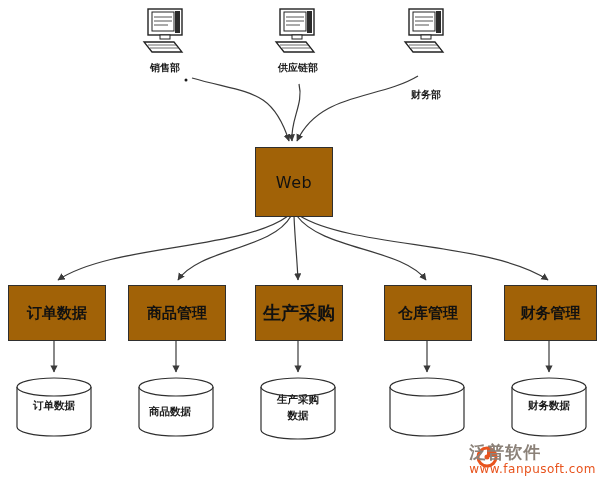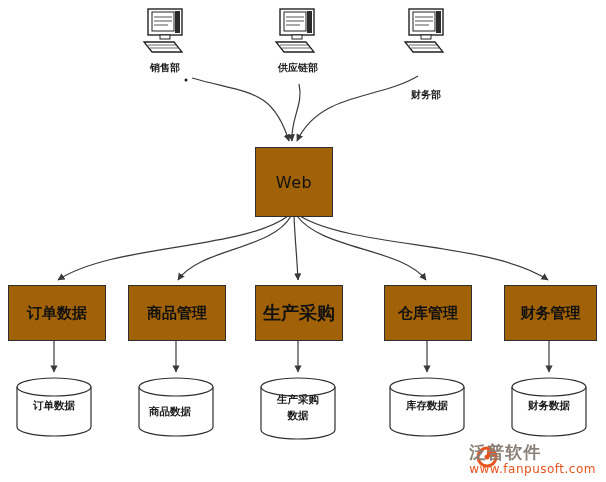--- a/index.html
+++ b/index.html
@@ -128,21 +128,20 @@
 
   <div class="box module-box" style="left:8px;top:285px;width:96px;height:54px;">订单数据</div>
   <div class="box module-box" style="left:128px;top:285px;width:96px;height:54px;">商品管理</div>
   <div class="box module-box big" style="left:255px;top:285px;width:86px;height:54px;">生产采购</div>
   <div class="box module-box" style="left:384px;top:285px;width:86px;height:54px;">仓库管理</div>
   <div class="box module-box" style="left:504px;top:285px;width:91px;height:54px;">财务管理</div>
 
   <div class="lbl db-lbl" style="left:14px;top:397px;width:80px;">订单数据</div>
   <div class="lbl db-lbl" style="left:130px;top:397px;width:80px;margin-top:6px;">商品数据</div>
   <div class="lbl db-lbl" style="left:272px;top:391px;width:52px;">生产采购数据</div>
-  <div class="lbl db-lbl" style="left:387px;top:397px;width:80px;">库存数据</div>
   <div class="lbl db-lbl" style="left:509px;top:397px;width:80px;">财务数据</div>
 
   <div class="watermark">
     <div class="wm-text">
       <span class="wm-brand">泛普软件</span>
       <span class="wm-url">www.fanpusoft.com</span>
     </div>
   </div>
 
 </div>

